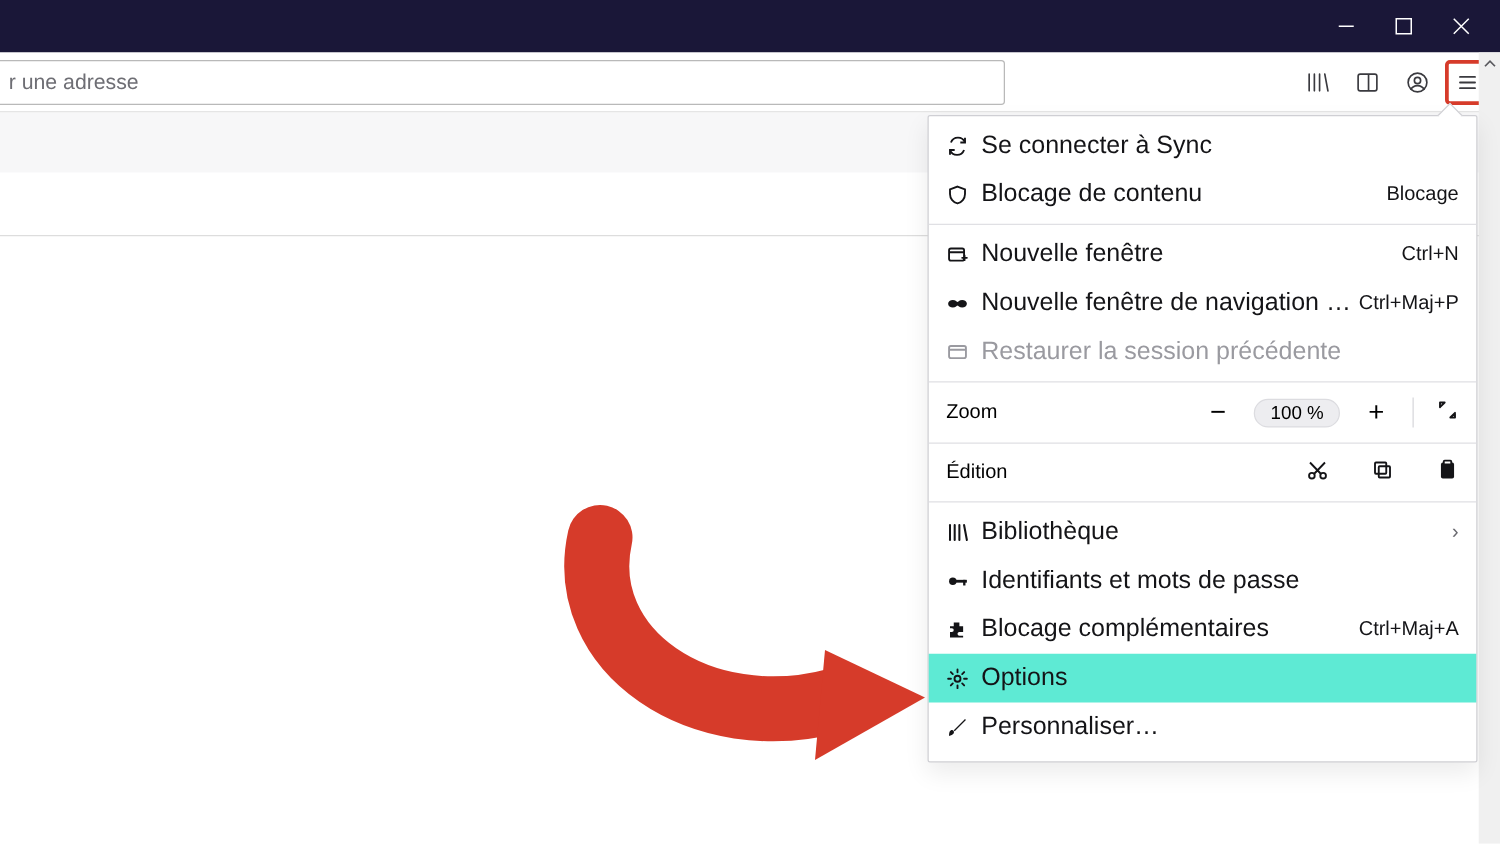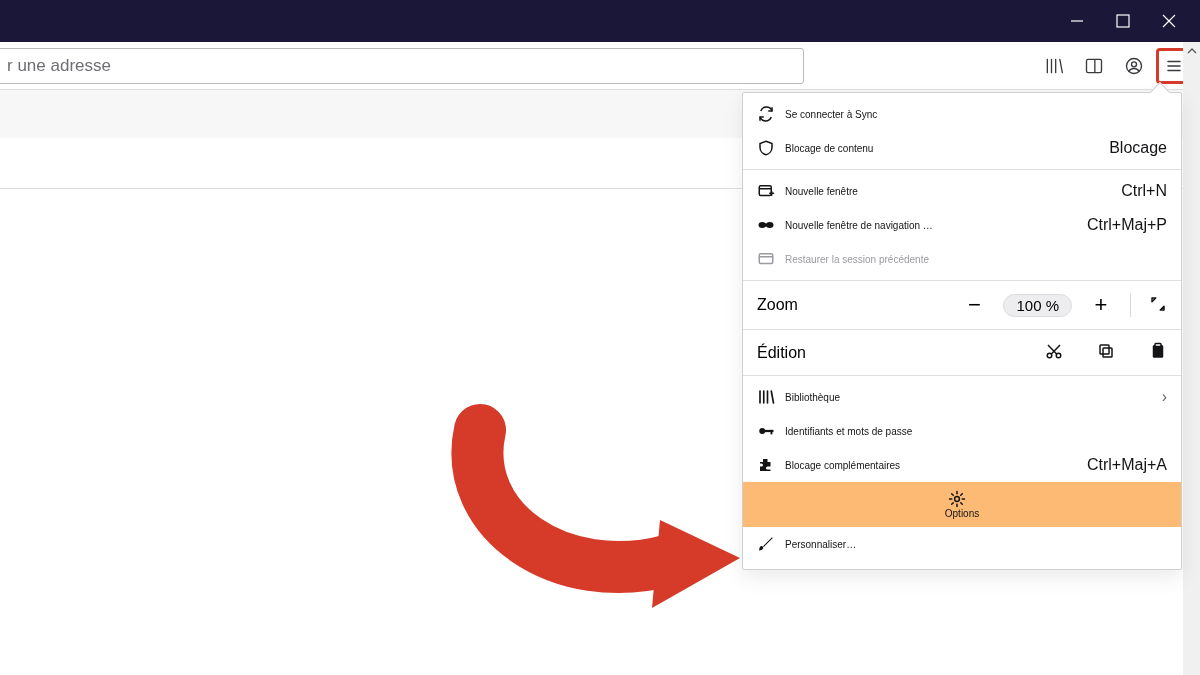--- a/index.html
+++ b/index.html
@@ -91,24 +91,24 @@
     transform: rotate(45deg);
   }
   .menu-sep { height: 1px; background: #e0e0e4; margin: 4px 0; }
   .menu-item {
     display: flex; align-items: center;
     padding: 8px 14px;
     color: #141417;
     cursor: default;
   }
   .menu-item.disabled { color: #9a9aa0; }
-  .menu-item.highlight { background: #fdba74; flex-direction: column; }
+  .menu-item.highlight { background: #5eead4; }
   .mi-icon { width: 28px; display: flex; align-items: center; justify-content: flex-start; }
   .mi-icon svg { width: 18px; height: 18px; }
-  .mi-label { flex: 1; font-size: 10px; }
+  .mi-label { flex: 1; font-size: 20px; }
   .mi-accel { color: #141417; font-size: 16px; }
   .mi-arrow { color: #6a6a70; font-size: 16px; padding-left: 8px; }
 
   .zoom-row, .edit-row {
     display: flex; align-items: center;
     padding: 8px 14px;
   }
   .zoom-row .lbl, .edit-row .lbl { width: 84px; font-size: 16px; }
   .zoom-controls { flex: 1; display: flex; align-items: center; justify-content: flex-end; gap: 18px; }
   .zoom-val {

